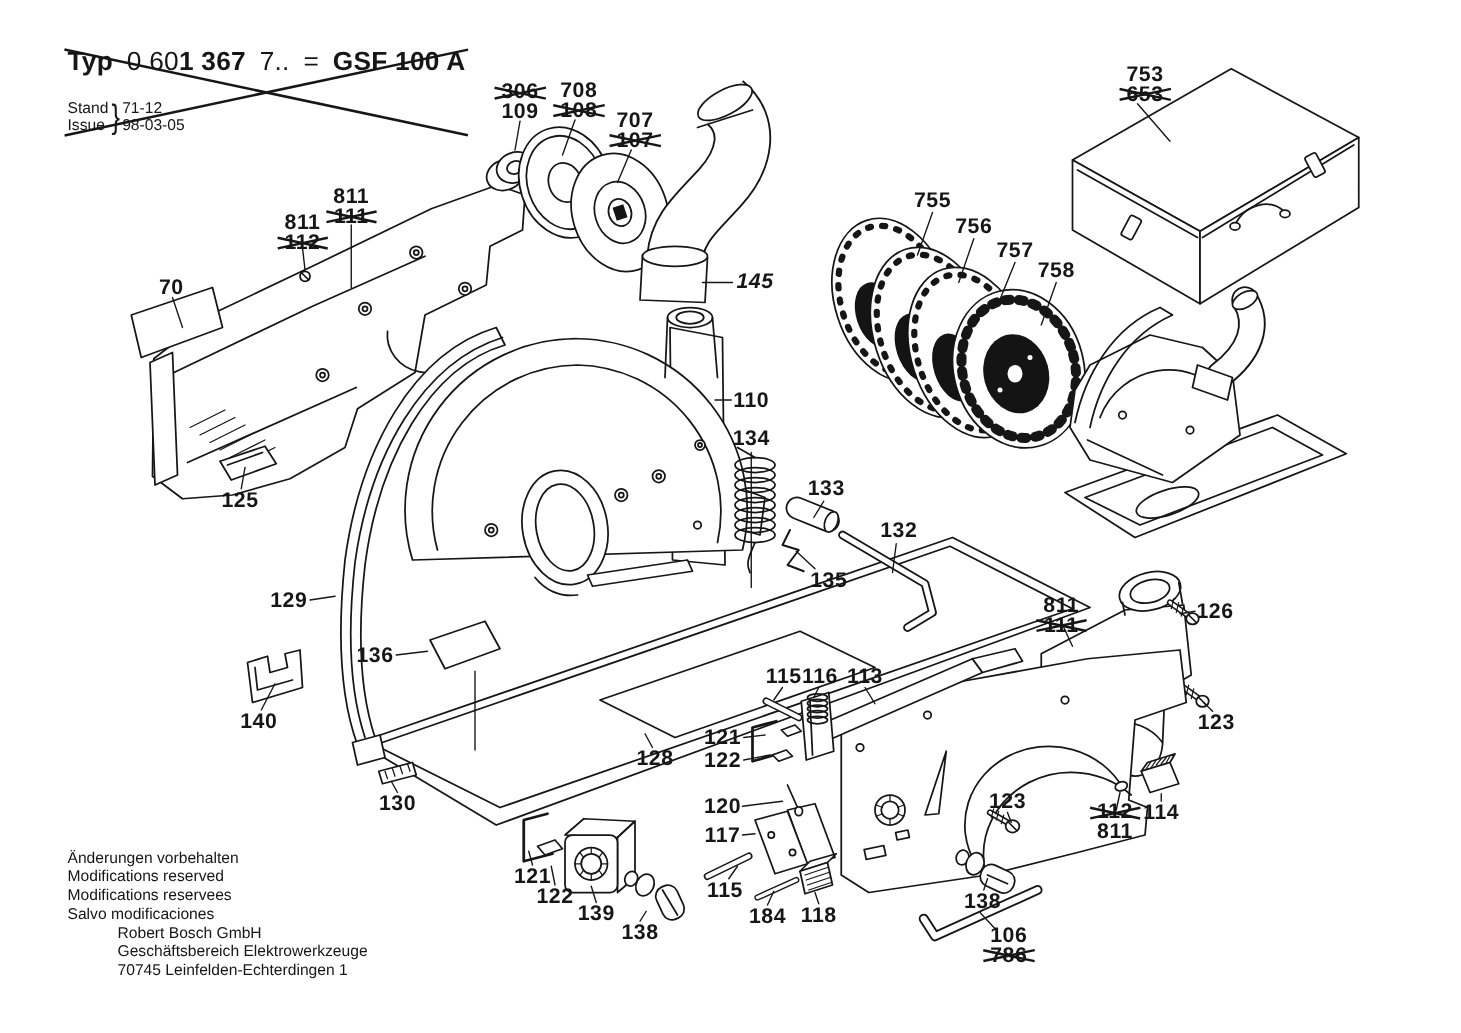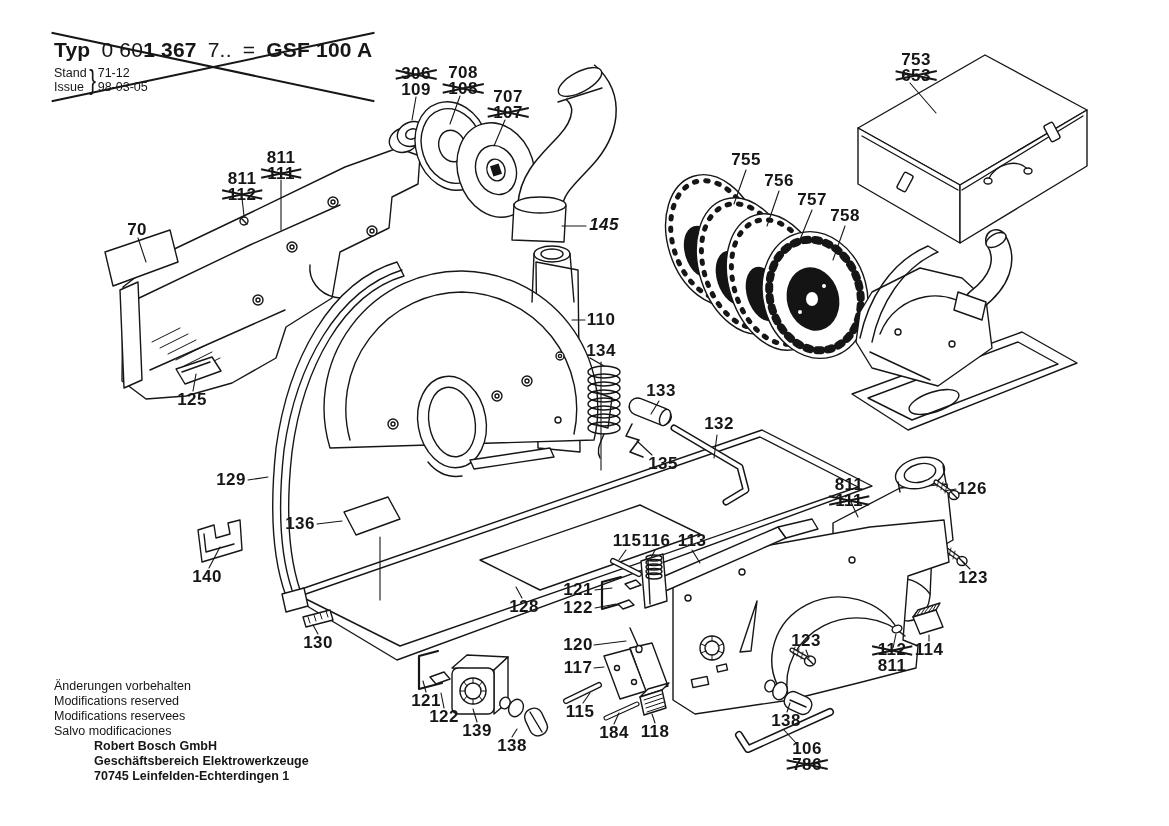--- a/index.html
+++ b/index.html
@@ -7,28 +7,28 @@
          font-family:"Liberation Sans", sans-serif; color:#161616; }
   .stage { position:absolute; left:0; top:0; width:1169px; height:826px; }
   svg.art { position:absolute; left:0; top:0; }
 
   
   .header { position:absolute; left:54px; top:38px; }
   .title { font-size:21px; letter-spacing:0.2px; white-space:nowrap; }
   .title span { display:inline; }
   .title .b { font-weight:700; }
   .title .gap { margin-left:5px; }
-  .stand-issue { display:flex; align-items:flex-start; margin-top:5px; }
+  .stand-issue { display:flex; align-items:flex-start; margin-top:18px; }
   .si-left { font-size:12.5px; line-height:13.5px; }
   .brace { font-size:27px; line-height:26px; transform:scaleX(0.75); margin:0 1px; font-weight:400; }
   .si-right { font-size:12.5px; line-height:13.5px; }
 
   
   .footer { position:absolute; left:54px; top:679px; font-size:12.5px; line-height:15px; }
-  .footer .bold { font-weight:700;padding-left:40px; }
+  .footer .bold { font-weight:400;padding-left:40px; }
 
   
   .labels { position:absolute; left:0; top:0; width:1169px; height:826px; }
   .plabel { position:absolute; transform:translate(-50%,-50%); text-align:center;
             font-weight:700; font-size:17px; line-height:15.5px; white-space:nowrap;
             letter-spacing:0.4px; }
   .ln { position:relative; display:block; }
 
   
   .struck::before, .struck::after {

